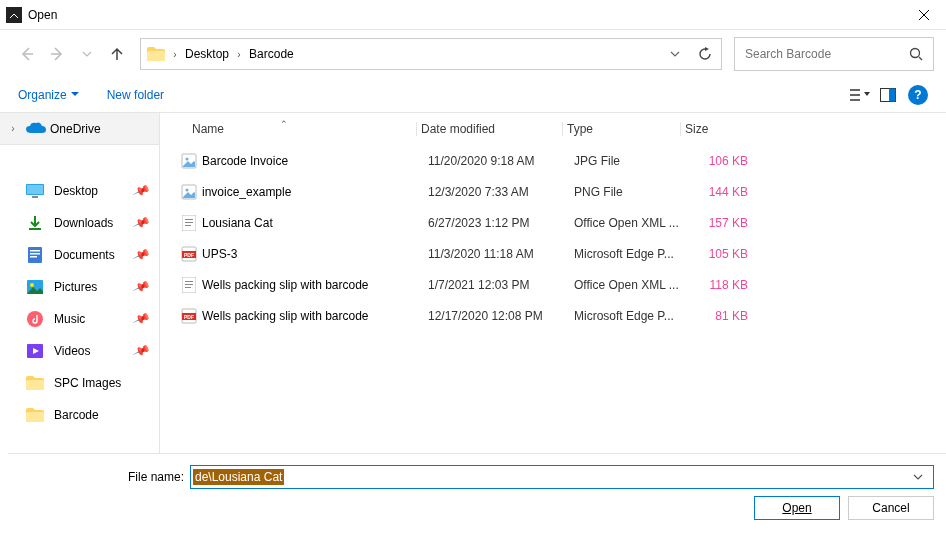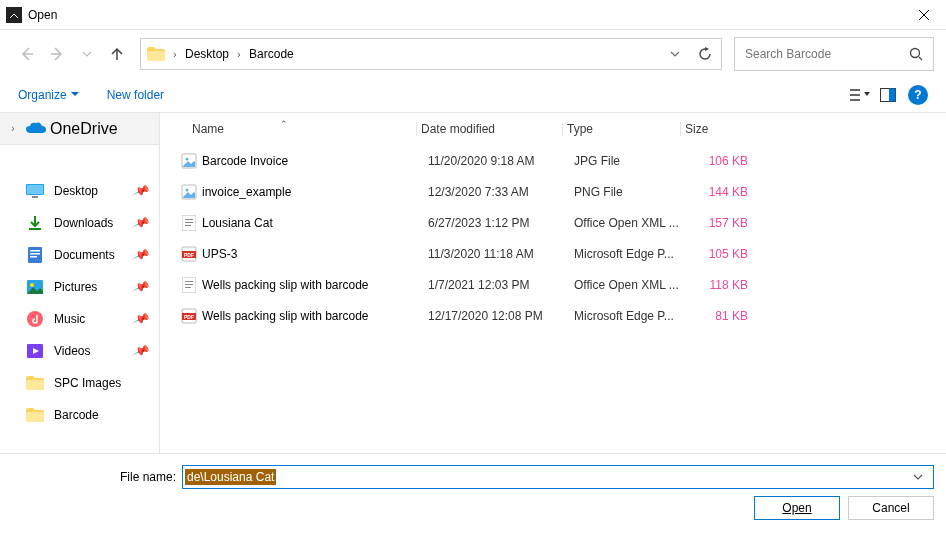--- a/index.html
+++ b/index.html
@@ -54,21 +54,21 @@
   .rows{}
   .row{ height:31px; display:flex; align-items:center;}
   .row .c{ padding-left:12px; font-size:12px; overflow:hidden; white-space:nowrap; text-overflow:ellipsis;}
   .row .c.name{ width:256px; display:flex; align-items:center; gap:4px; padding-left:20px;}
   .row .c.date{ width:146px; color:#333;}
   .row .c.type{ width:118px; color:#333;}
   .row .c.size{ width:80px; text-align:right; padding-right:12px; color:#ec4899;}
   .row .fi{ width:18px; height:18px; display:flex;align-items:center;justify-content:center; flex-shrink:0;}
 
   
-  .bottom{ position:absolute; left:0; right:0; bottom:0; height:80px; border-top:1px solid #e5e5e5;}
+  .bottom{ position:absolute; left:8px; right:0; bottom:0; height:80px; border-top:1px solid #e5e5e5;}
   .fnrow{ display:flex; align-items:center; height:38px; padding:0 12px; margin-top:4px;}
   .fnrow .lbl{ width:170px; text-align:right; padding-right:6px;}
   .fnrow .inputwrap{ flex:1; height:24px; border:1px solid #0078d4; display:flex; align-items:center;}
   .fnrow .inputwrap .seltext{ background:#a16207; color:#fff; padding:1px 2px; margin-left:2px;}
   .fnrow .inputwrap .dd{ width:20px; text-align:center; color:#555; margin-left:auto;}
   .btnrow{ display:flex; justify-content:flex-end; padding:0 12px; gap:8px;}
   .btnrow button{ width:86px; height:24px; font-size:12px; background:#fff;}
   .btnrow .open{ border:1px solid #0078d4; color:#000;}
   .btnrow .cancel{ border:1px solid #ccc;}
 
@@ -182,21 +182,21 @@
 
 <div class="main">
   <div class="sidebar">
     <div class="sb-top">
       <span class="chev">›</span>
       <span>
         <svg width="20" height="14" viewBox="0 0 20 14">
             <path d="M5 11 Q0 11 0 7 Q0 4 4 4 Q5 0 10 1 Q14 -1 16 4 Q20 4 20 8 Q20 11 16 11 Z" fill="#0a84d8"></path>
           </svg>
       </span>
-      <span style="font-size:16px;">OneDrive</span>
+      <span style="font-size:12px;">OneDrive</span>
     </div>
     <div class="sb-list" id="sb-list">
         <div class="sb-item">
           <span class="ic">
             <svg width="18" height="14" viewBox="0 0 18 14">
               <rect x="0" y="0" width="18" height="11" rx="1" fill="#27a3e8"></rect>
               <rect x="1" y="1" width="16" height="9" fill="#6ec9f7"></rect>
               <rect x="6" y="12" width="6" height="2" fill="#888"></rect>
             </svg>
           </span>

